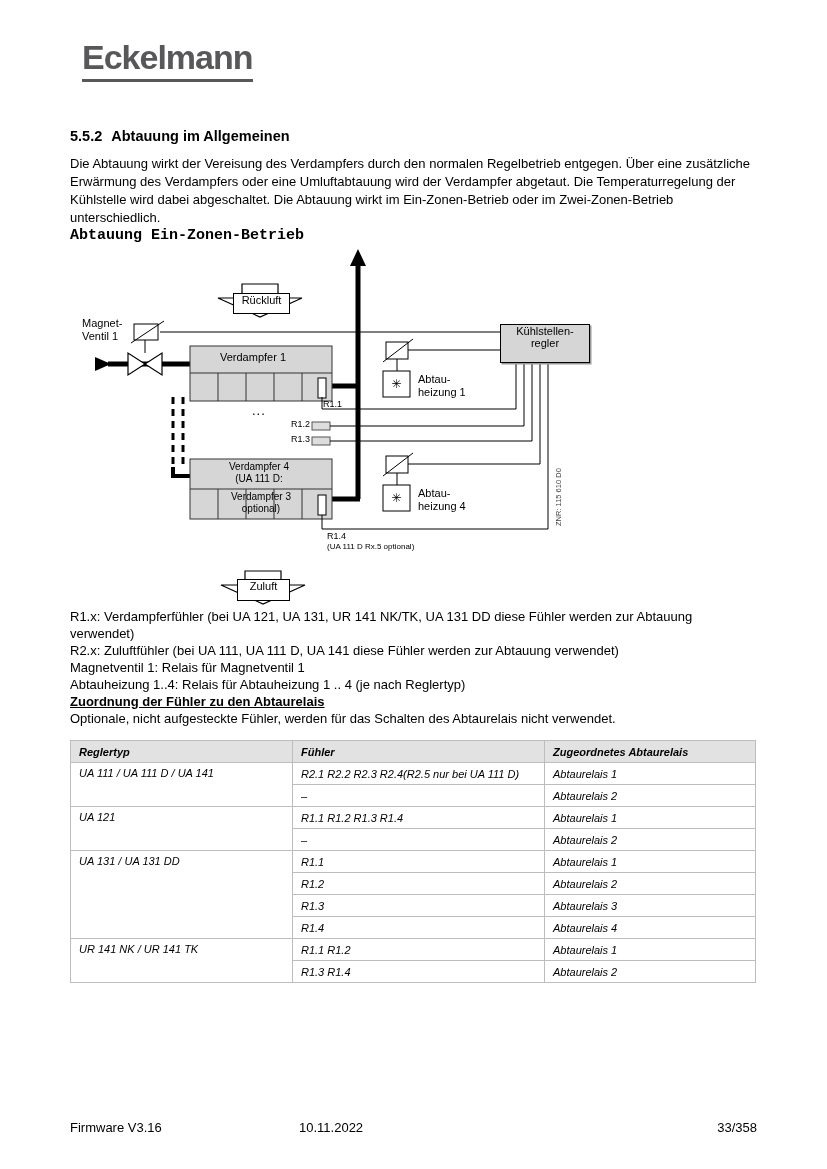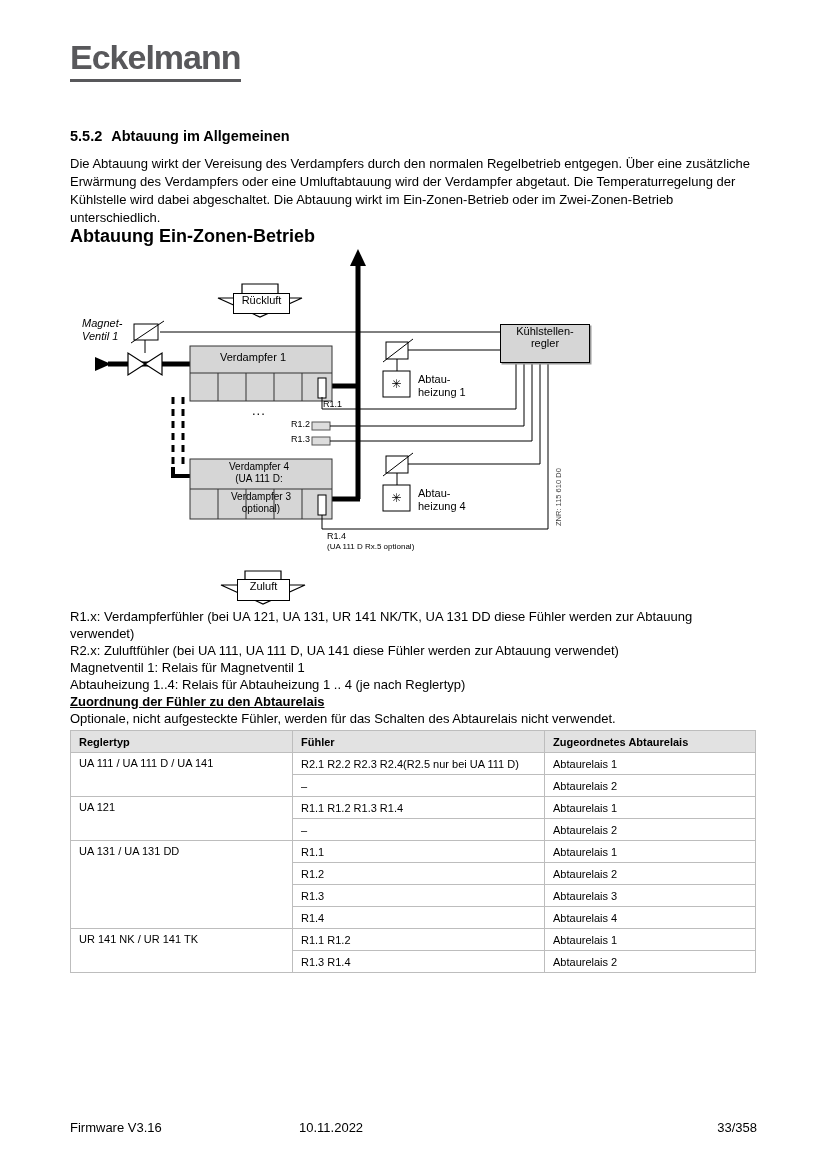--- a/index.html
+++ b/index.html
@@ -2,48 +2,48 @@
 <html><head>
 <meta charset="utf-8">
 <style>
   * { margin:0; padding:0; box-sizing:border-box; }
   html,body { background:#ffffff; }
   body { font-family:"Liberation Sans", sans-serif; color:#000; }
   .page { position:relative; width:827px; height:1169px; background:#fff; overflow:hidden; }
   .content { padding:38px 72px 0 70px; }
 
   .logo { display:inline-block; font-size:34px; font-weight:bold; letter-spacing:-1px;
-          color:#58585b; padding-bottom:3px; border-bottom:3px solid #58585b; line-height:38px; }
+          color:#58585b; padding-bottom:3px; border-bottom:3px solid #58585b; line-height:38px;margin-left:12px; }
 
   .heading { margin-top:46px; font-size:14.5px; font-weight:bold; }
   .heading .num { margin-right:9px; }
 
   .intro { margin-top:11px; font-size:13px; line-height:18px; width:685px; }
-  .subtitle { font-size:18px; line-height:18px; font-weight:bold; }
+  .subtitle { font-size:15px; line-height:18px; font-weight:bold;font-family:Liberation Mono, monospace; }
 
   
   .diagram { position:relative; width:552px; height:360px; margin-top:2px; }
   .diagram svg { position:absolute; left:0; top:0; }
   .dlabel { position:absolute; font-size:11px; line-height:13px; }
   .dsmall { position:absolute; font-size:9px; line-height:10px; }
   .dtiny  { position:absolute; font-size:8px; line-height:9px; }
   .dbox { position:absolute; border:1px solid #000; background:#fff; display:flex;
           flex-direction:column; align-items:center; justify-content:flex-start; font-size:11px; line-height:12px;margin-top:32px; }
   .gray { background:#d6d6d6; }
   .vlabel { position:absolute; text-align:center; }
   .heater-glyph { position:absolute; display:flex; align-items:center; justify-content:center; font-size:12px; }
   .znr { position:absolute; left:484px; top:279px; transform:rotate(-90deg); transform-origin:0 0;
          font-size:7.5px; color:#444; white-space:nowrap; }
 
   
   .legend { margin-top:1px; font-size:13px; line-height:17px; width:685px; }
   .legend .bold { font-weight:bold;text-decoration:underline; }
 
   
-  table.ftable { margin-top:3px; width:685px; border-collapse:collapse; table-layout:fixed; }
+  table.ftable { margin-top:13px; width:685px; border-collapse:collapse; table-layout:fixed;font-style:italic; }
   table.ftable th, table.ftable td { border:1px solid #bdbdbd; font-size:11px; padding:3px 8px; height:22px; vertical-align:middle; text-align:left; }
   table.ftable th { background:#e2e2e2; font-weight:bold; }
   table.ftable td.grp { vertical-align:top; padding-top:4px; }
   col.c1 { width:222px; } col.c2 { width:252px; } col.c3 { width:211px; }
 
   
   .footer { position:absolute; left:70px; top:1120px; width:687px; display:flex; font-size:13px; }
   .footer .l { flex:1; text-align:left; }
   .footer .c { flex:1; }
   .footer .r { flex:1; text-align:right; }
@@ -130,21 +130,21 @@
         <span>Rückluft</span>
       </div>
       <div class="dbox" style="left:167px; top:300px; width:53px; height:22px;">
         <span>Zuluft</span>
       </div>
       <div class="dbox gray" style="left:430px; top:45px; width:90px; height:39px; box-shadow:1.5px 1.5px 0 #999;">
         <span>Kühlstellen-</span>
         <span>regler</span>
       </div>
 
-      <div class="dlabel" style="left:12px; top:70px;font-style:italic;">
+      <div class="dlabel" style="left:12px; top:70px;">
         <div>Magnet-</div>
         <div>Ventil 1</div>
       </div>
 
       <div class="vlabel" style="left:120px; top:104px; width:126px; font-size:11px;">Verdampfer 1</div>
 
       <div class="vlabel" style="left:120px; top:214px; width:138px; font-size:10px; line-height:12px;">
         <div>Verdampfer 4</div>
         <div>(UA 111 D:</div>
       </div>

